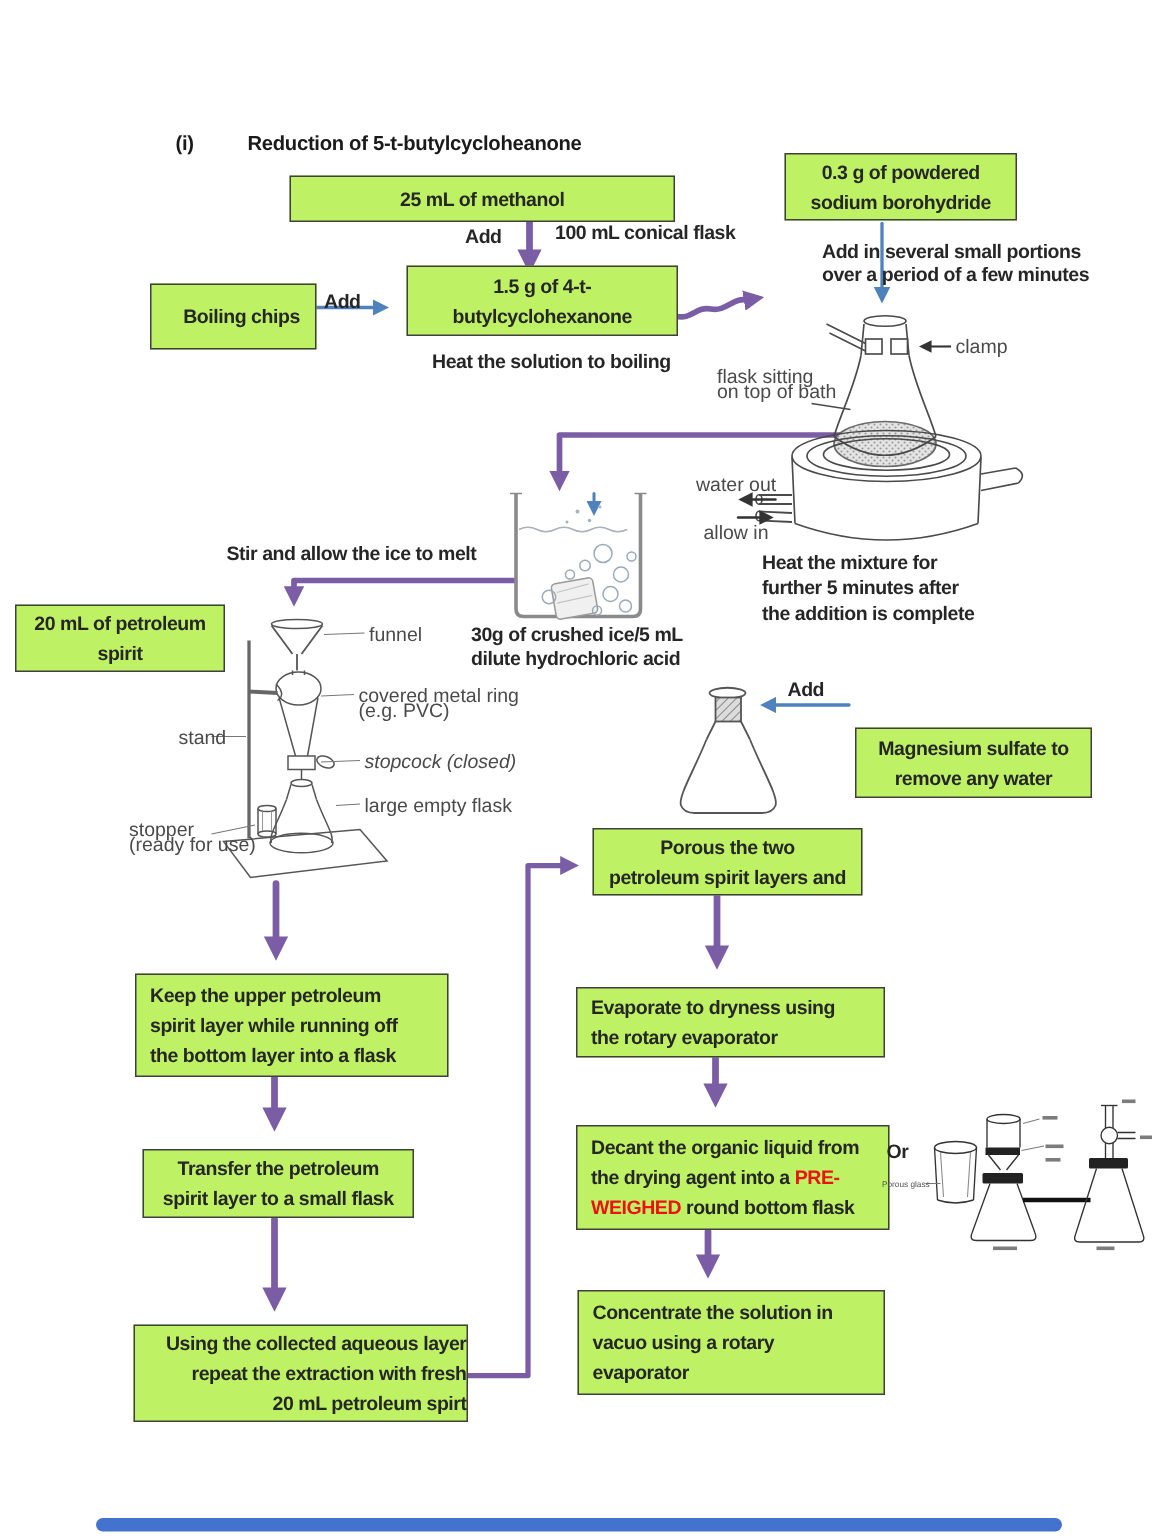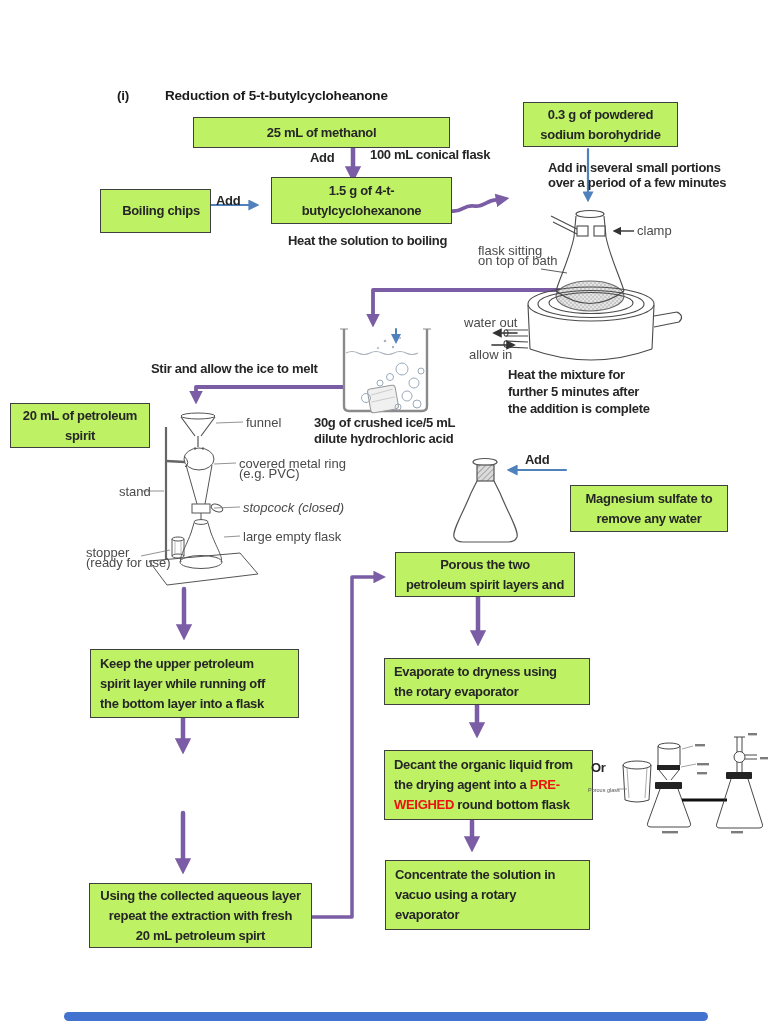--- a/index.html
+++ b/index.html
@@ -249,22 +249,26 @@
   <div>Porous the two</div>
   <div>petroleum spirit layers and</div>
 </div>
 
 <div class="fbox left" style="left:90px;top:649px;width:198px;height:67px;">
   <div>Keep the upper petroleum</div>
   <div>spirit layer while running off</div>
   <div>the bottom layer into a flask</div>
 </div>
 
-
-<div class="fbox center" style="left:89px;top:883px;width:221px;height:63px;">
+<div class="fbox center" style="left:95px;top:766px;width:179px;height:44px;">
+  <div>Transfer the petroleum</div>
+  <div>spirit layer to a small flask</div>
+</div>
+
+<div class="fbox center" style="left:89px;top:883px;width:221px;height:63px;align-items:flex-end;">
   <div>Using the collected aqueous layer</div>
   <div>repeat the extraction with fresh</div>
   <div>20 mL petroleum spirt</div>
 </div>
 
 <div class="fbox left" style="left:384px;top:658px;width:195px;height:45px;">
   <div>Evaporate to dryness using</div>
   <div>the rotary evaporator</div>
 </div>
 

